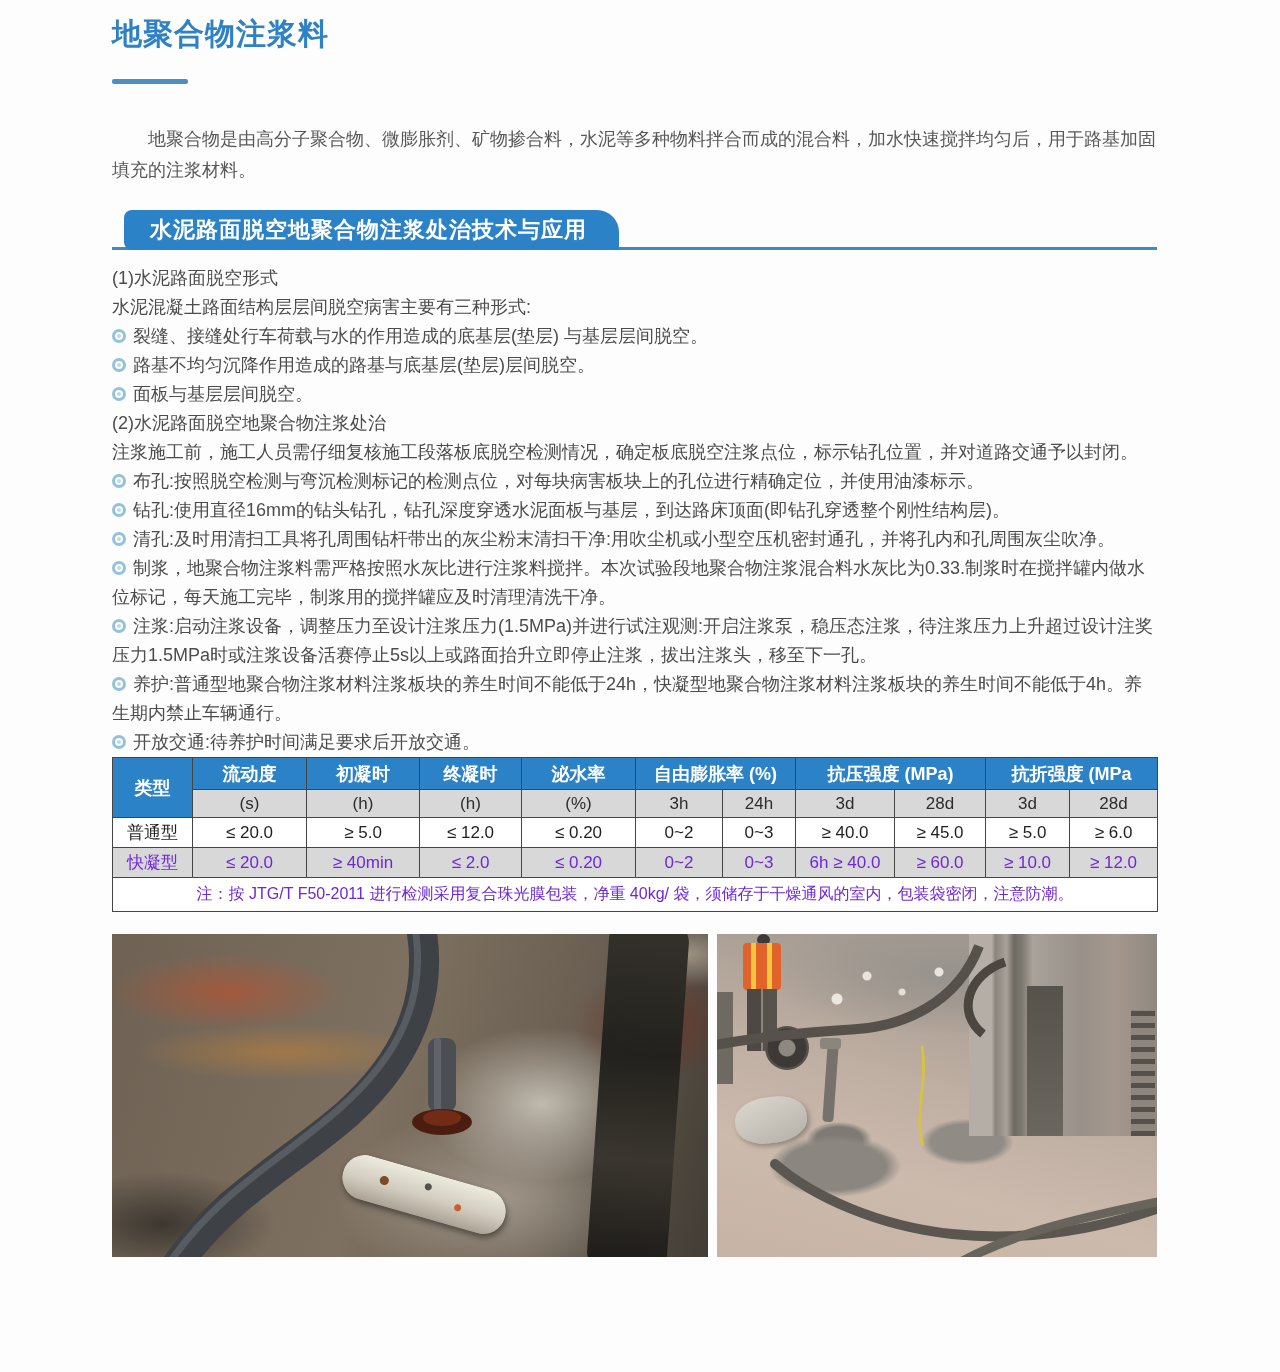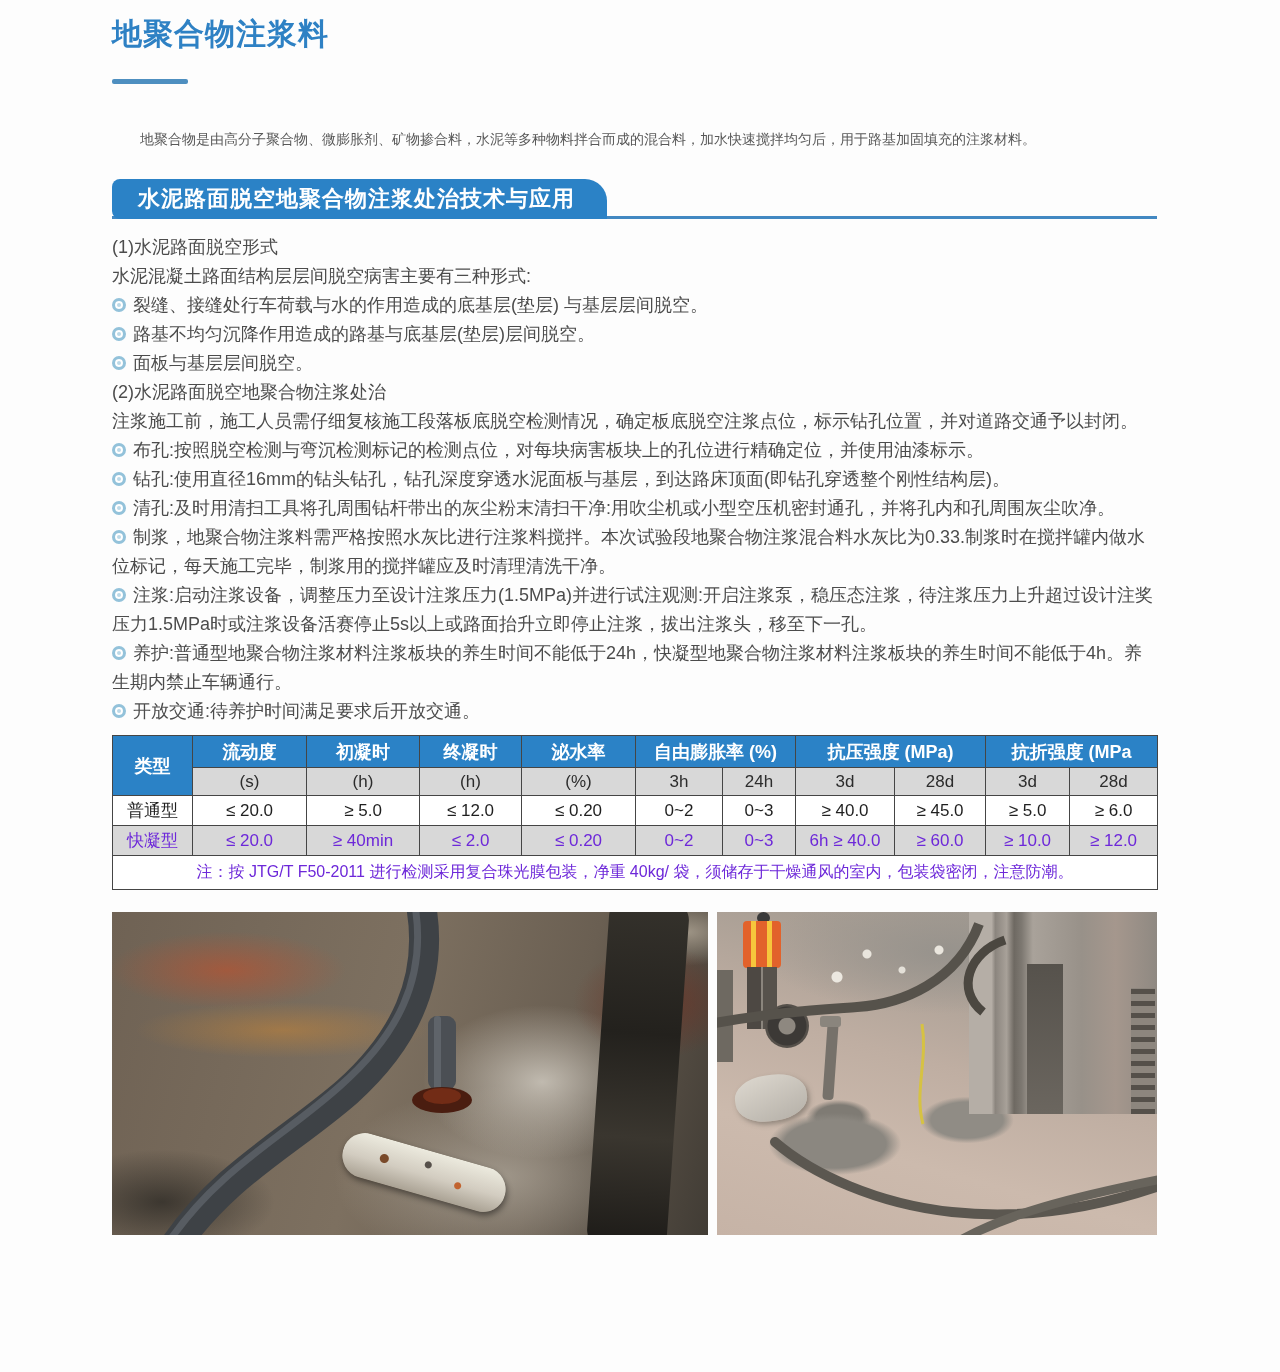--- a/index.html
+++ b/index.html
@@ -3,33 +3,33 @@
 <meta charset="utf-8">
 <style>
   html,body{margin:0;padding:0;background:#ffffff;}
   body{width:1280px;font-family:"Liberation Sans","DejaVu Sans",sans-serif;}
   .page{position:relative;width:1280px;height:1372px;background:#fdfdfd;overflow:hidden;}
   .content{padding:14px 95px 0 112px;width:1045px;}
 
   .page-title{margin:0;font-size:30px;font-weight:700;color:#2e81c4;letter-spacing:1px;}
   .title-dash{width:76px;height:5px;background:#4e8fc0;margin-top:24px;border-radius:2px;}
 
-  .intro{margin:40px 0 0 0;font-size:14px;line-height:31px;color:#585858;text-indent:2em;}
+  .intro{margin:40px 0 0 0;font-size:18px;line-height:31px;color:#585858;text-indent:2em;}
 
   .section-head{position:relative;margin-top:24px;height:40px;}
   .section-head .rule{position:absolute;left:0;right:0;bottom:0;height:3px;background:#4288c2;}
-  .banner{position:absolute;left:0;top:0;height:40px;line-height:40px;background:#2b82c6;color:#ffffff;
+  .banner{position:absolute;left:12px;top:0;height:40px;line-height:40px;background:#2b82c6;color:#ffffff;
           font-size:22px;font-weight:700;padding:0 32px 0 26px;border-radius:8px 22px 0 8px;letter-spacing:1px;}
 
   .tlist{margin-top:14px;font-size:18px;line-height:29px;color:#4c4c4c;}
   .tline{margin:0;}
   .bullet{display:inline-block;width:8px;height:8px;border-radius:50%;border:3px solid #93c2da;
           box-shadow:inset 0 0 0 2px #ffffff, inset 0 0 0 4px #bcd9e8;margin-right:7px;vertical-align:-1px;}
 
-  table.spec{margin-top:9px;border-collapse:collapse;table-layout:fixed;width:1045px;}
+  table.spec{border-collapse:collapse;table-layout:fixed;width:1045px;}
   table.spec th, table.spec td{border:1px solid #454545;text-align:center;padding:0;overflow:hidden;white-space:nowrap;}
   .th-blue{background:#2b82c6;color:#ffffff;font-size:18px;font-weight:700;height:31px;}
   .th-gray{background:#d8d8d8;color:#2c2c2c;font-size:17px;font-weight:400;height:27px;}
   tr.row-a td{background:#ffffff;color:#1f1f1f;font-size:17px;height:29px;}
   tr.row-b td{background:#d8d8d8;color:#6d28d9;font-size:17px;height:29px;}
   td.note-cell{background:#ffffff;color:#6d28d9;font-size:16px;height:33px;font-weight:400;}
 
   .photos{display:flex;gap:9px;margin-top:22px;}
   .photo{position:relative;overflow:hidden;}
   .photo svg{position:absolute;left:0;top:0;width:100%;height:100%;}

